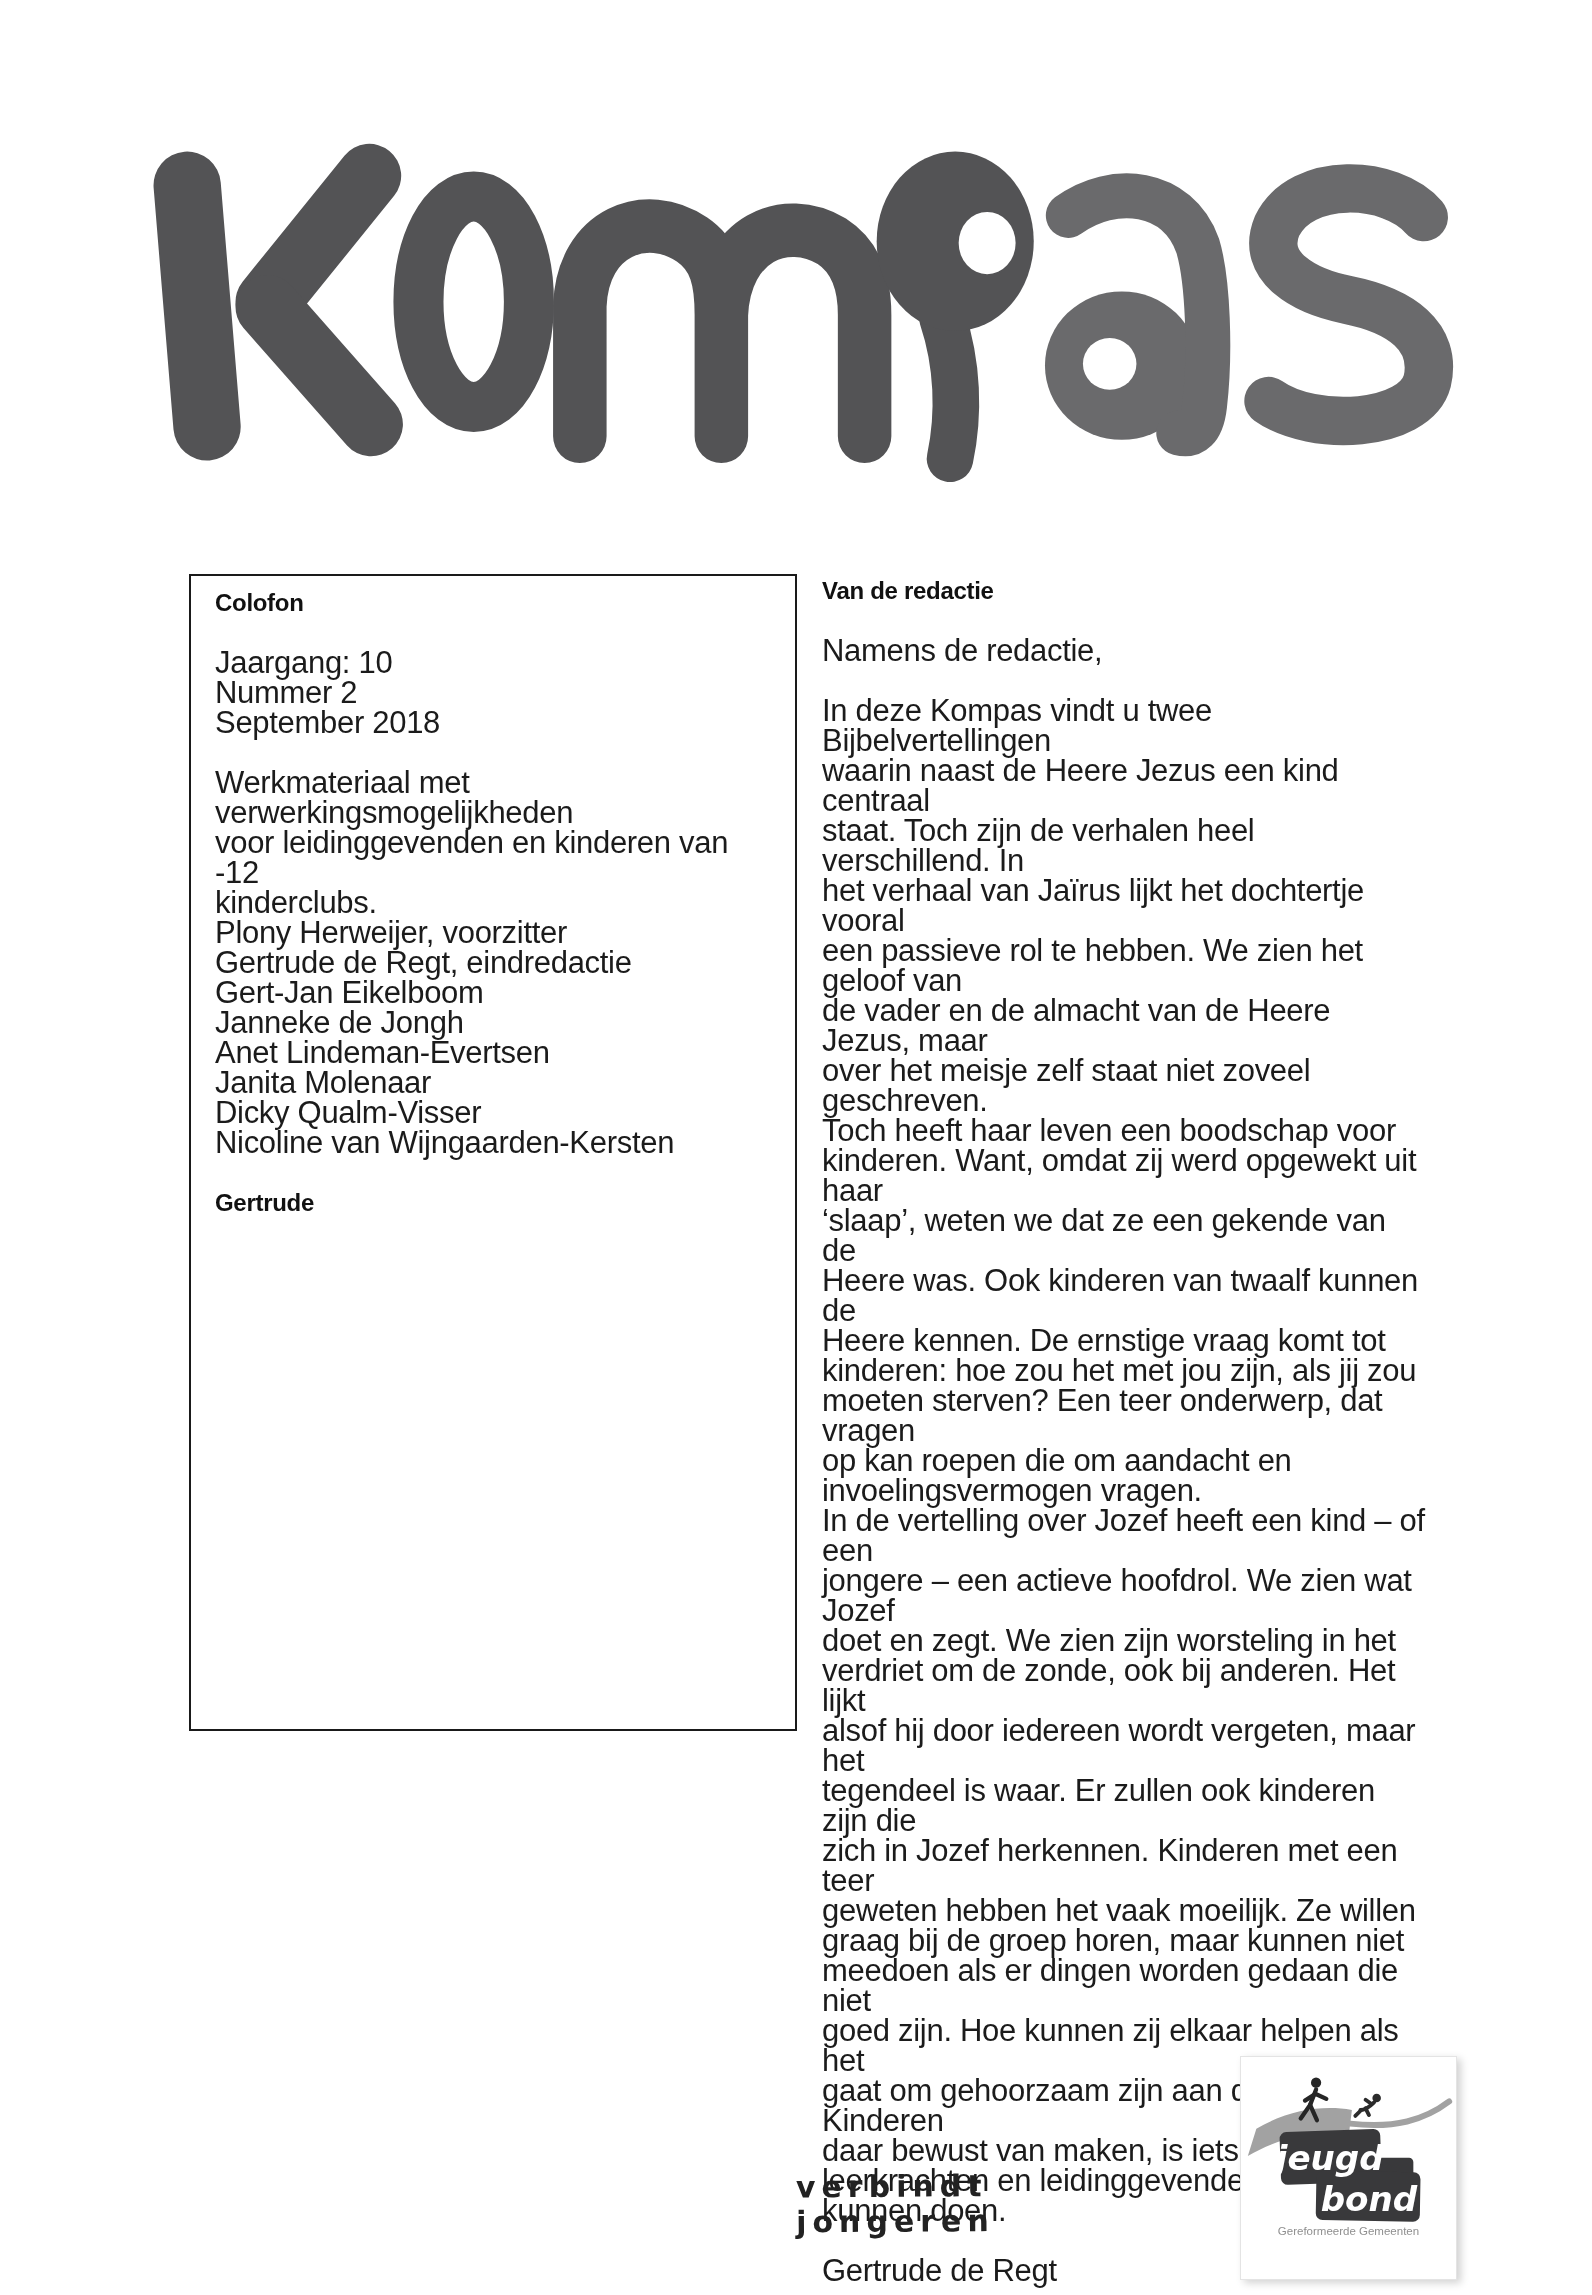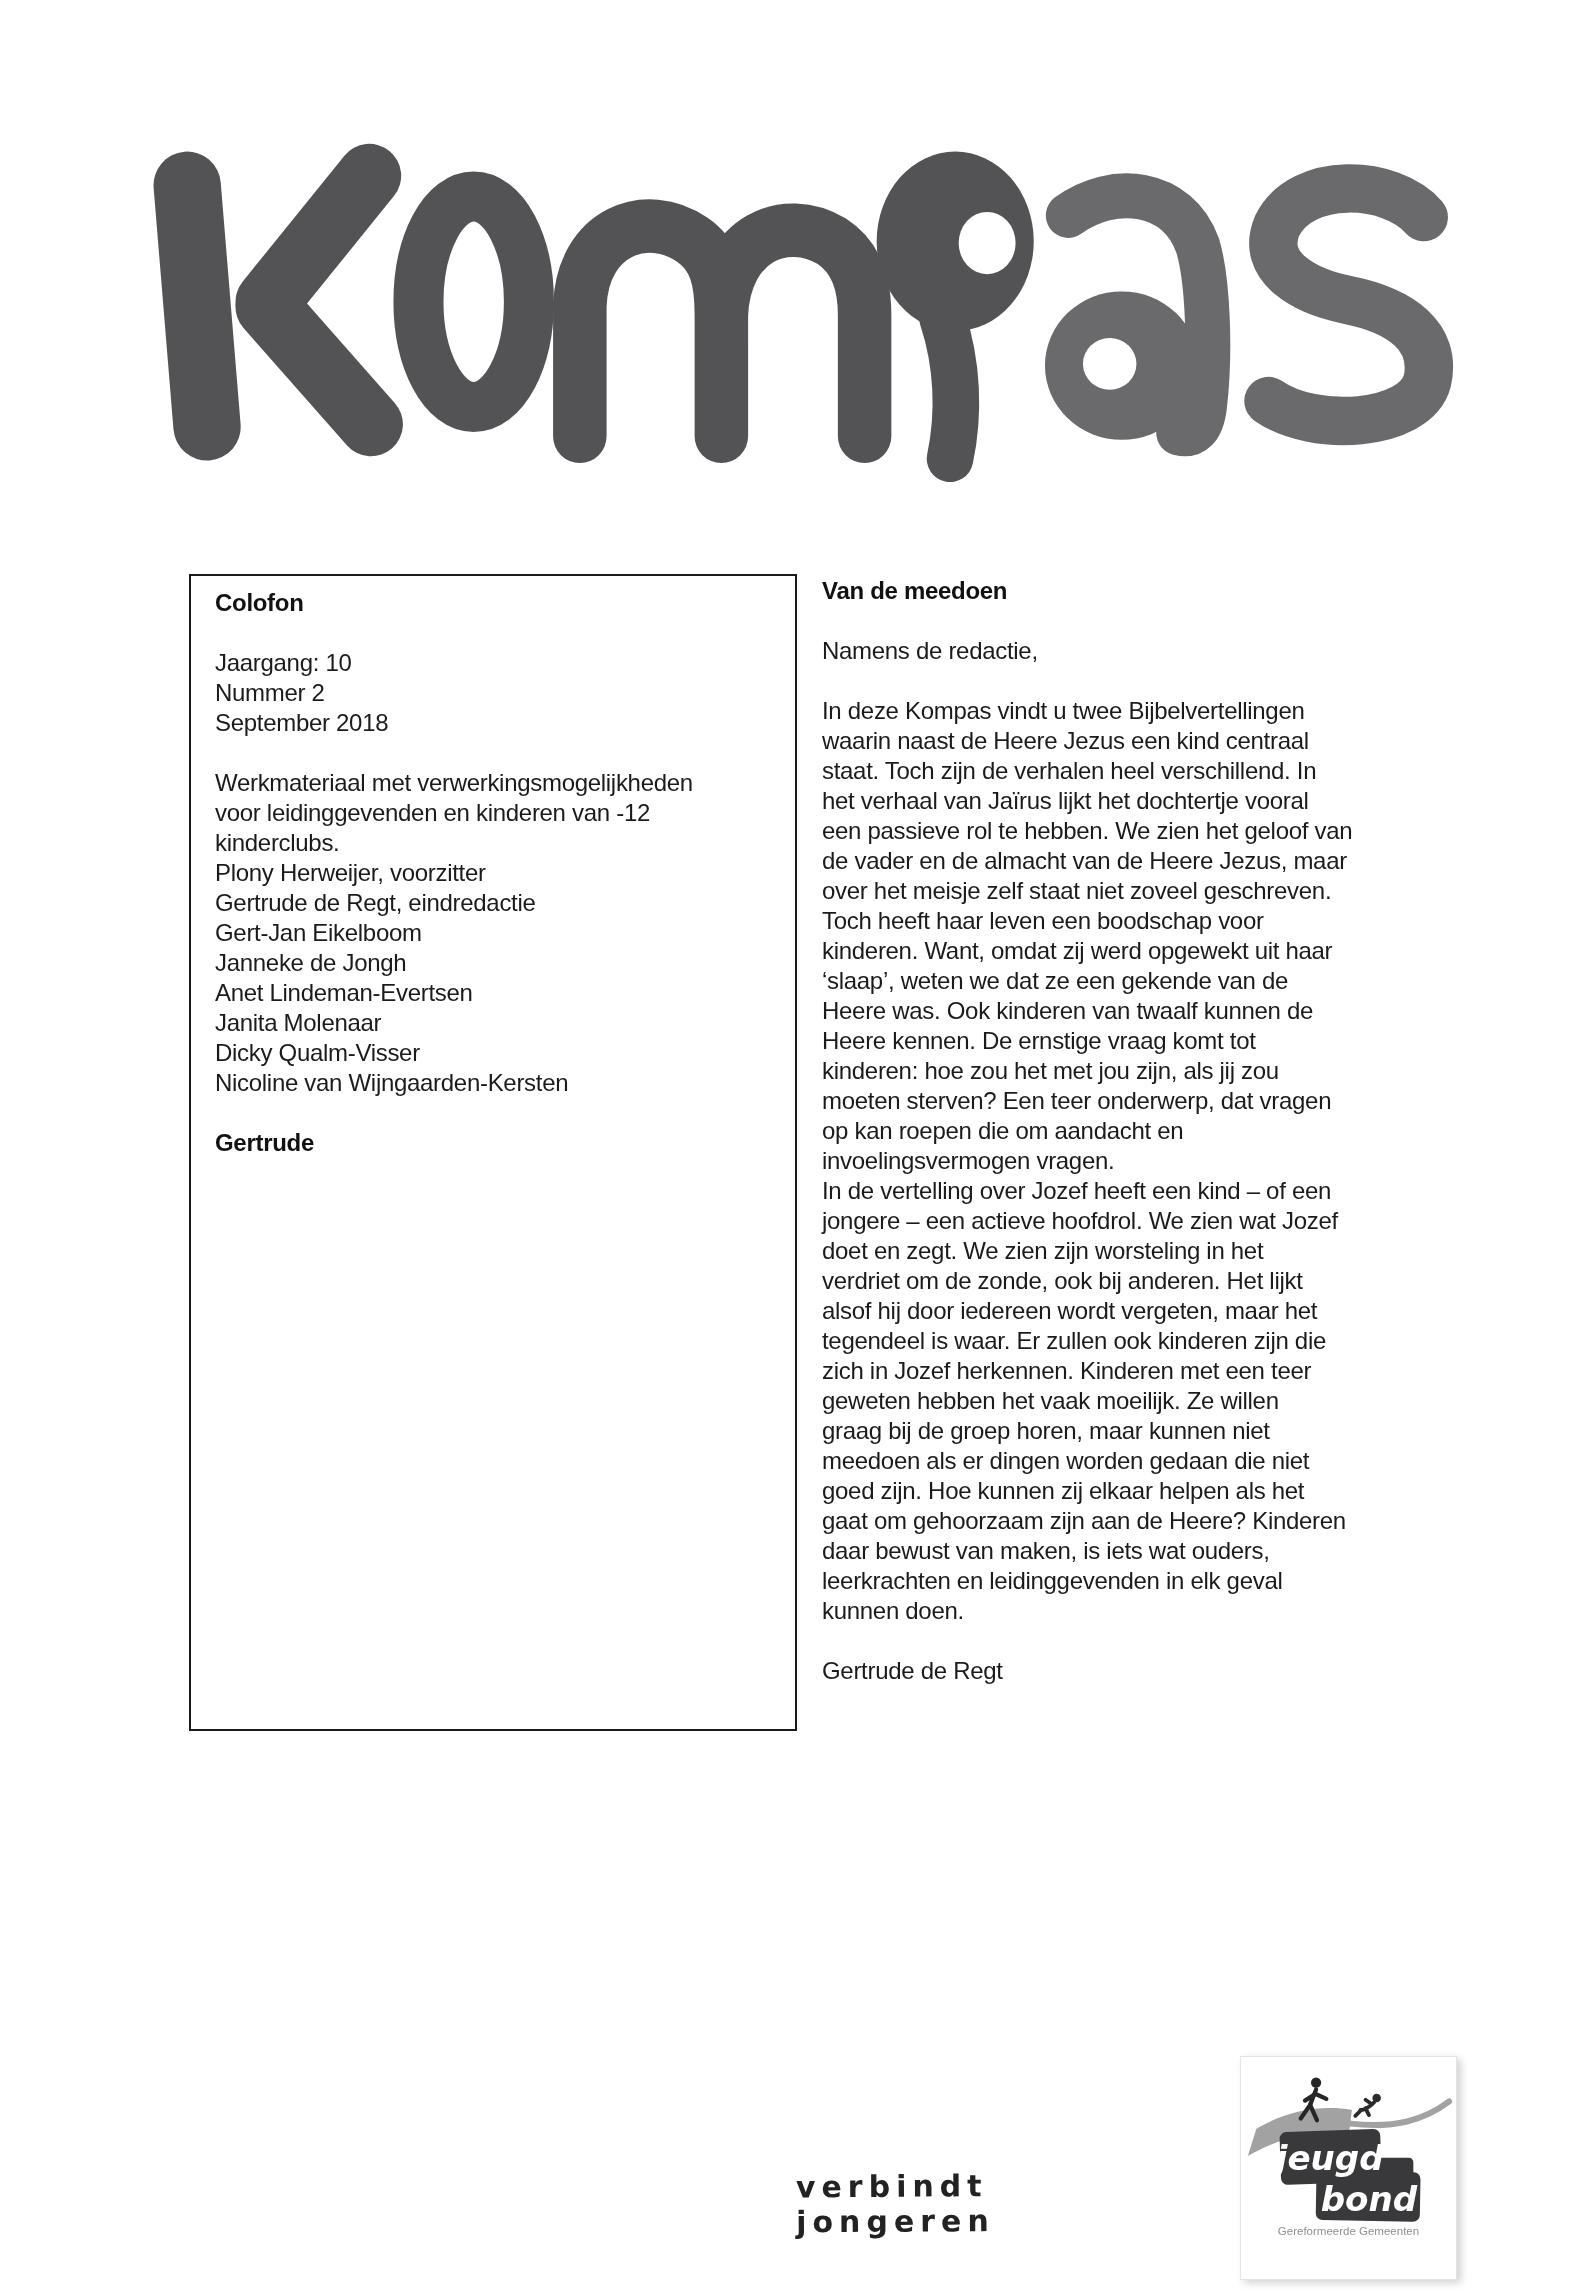--- a/index.html
+++ b/index.html
@@ -11,21 +11,21 @@
   .logo-wrap{position:absolute;left:138px;top:129px;width:1316px;height:380px;}
   .logo-wrap svg{width:100%;height:100%;display:block;}
 
   
   .colofon-box{
     position:absolute;left:189px;top:574px;width:608px;height:1157px;
     border:2.6px solid #1a1a1a;box-sizing:border-box;
     padding:12px 36px 0 24px;
   }
   .doc-text{
-    font-size:24px;line-height:30px;letter-spacing:-0.3px;
+    font-size:31px;line-height:30px;letter-spacing:-0.3px;
     white-space:pre-line;color:#1b1b1b;
   }
   .doc-heading{
     font-size:24px;line-height:30px;font-weight:bold;letter-spacing:-0.3px;
     color:#111;
   }
   .gap-line{margin-top:30px;}
 
   
   .redactie-col{
@@ -94,21 +94,21 @@
 Janneke de Jongh
 Anet Lindeman-Evertsen
 Janita Molenaar
 Dicky Qualm-Visser
 Nicoline van Wijngaarden-Kersten</div>
 
   <div class="doc-heading gap-line">Gertrude</div>
 </div>
 
 <div class="redactie-col">
-  <div class="doc-heading">Van de meedoen</div>
+  <div class="doc-heading">Van de redactie</div>
   <div class="doc-text gap-line">Namens de redactie,</div>
   <div class="doc-text gap-line">In deze Kompas vindt u twee Bijbelvertellingen
 waarin naast de Heere Jezus een kind centraal
 staat. Toch zijn de verhalen heel verschillend. In
 het verhaal van Jaïrus lijkt het dochtertje vooral
 een passieve rol te hebben. We zien het geloof van
 de vader en de almacht van de Heere Jezus, maar
 over het meisje zelf staat niet zoveel geschreven.
 Toch heeft haar leven een boodschap voor
 kinderen. Want, omdat zij werd opgewekt uit haar

